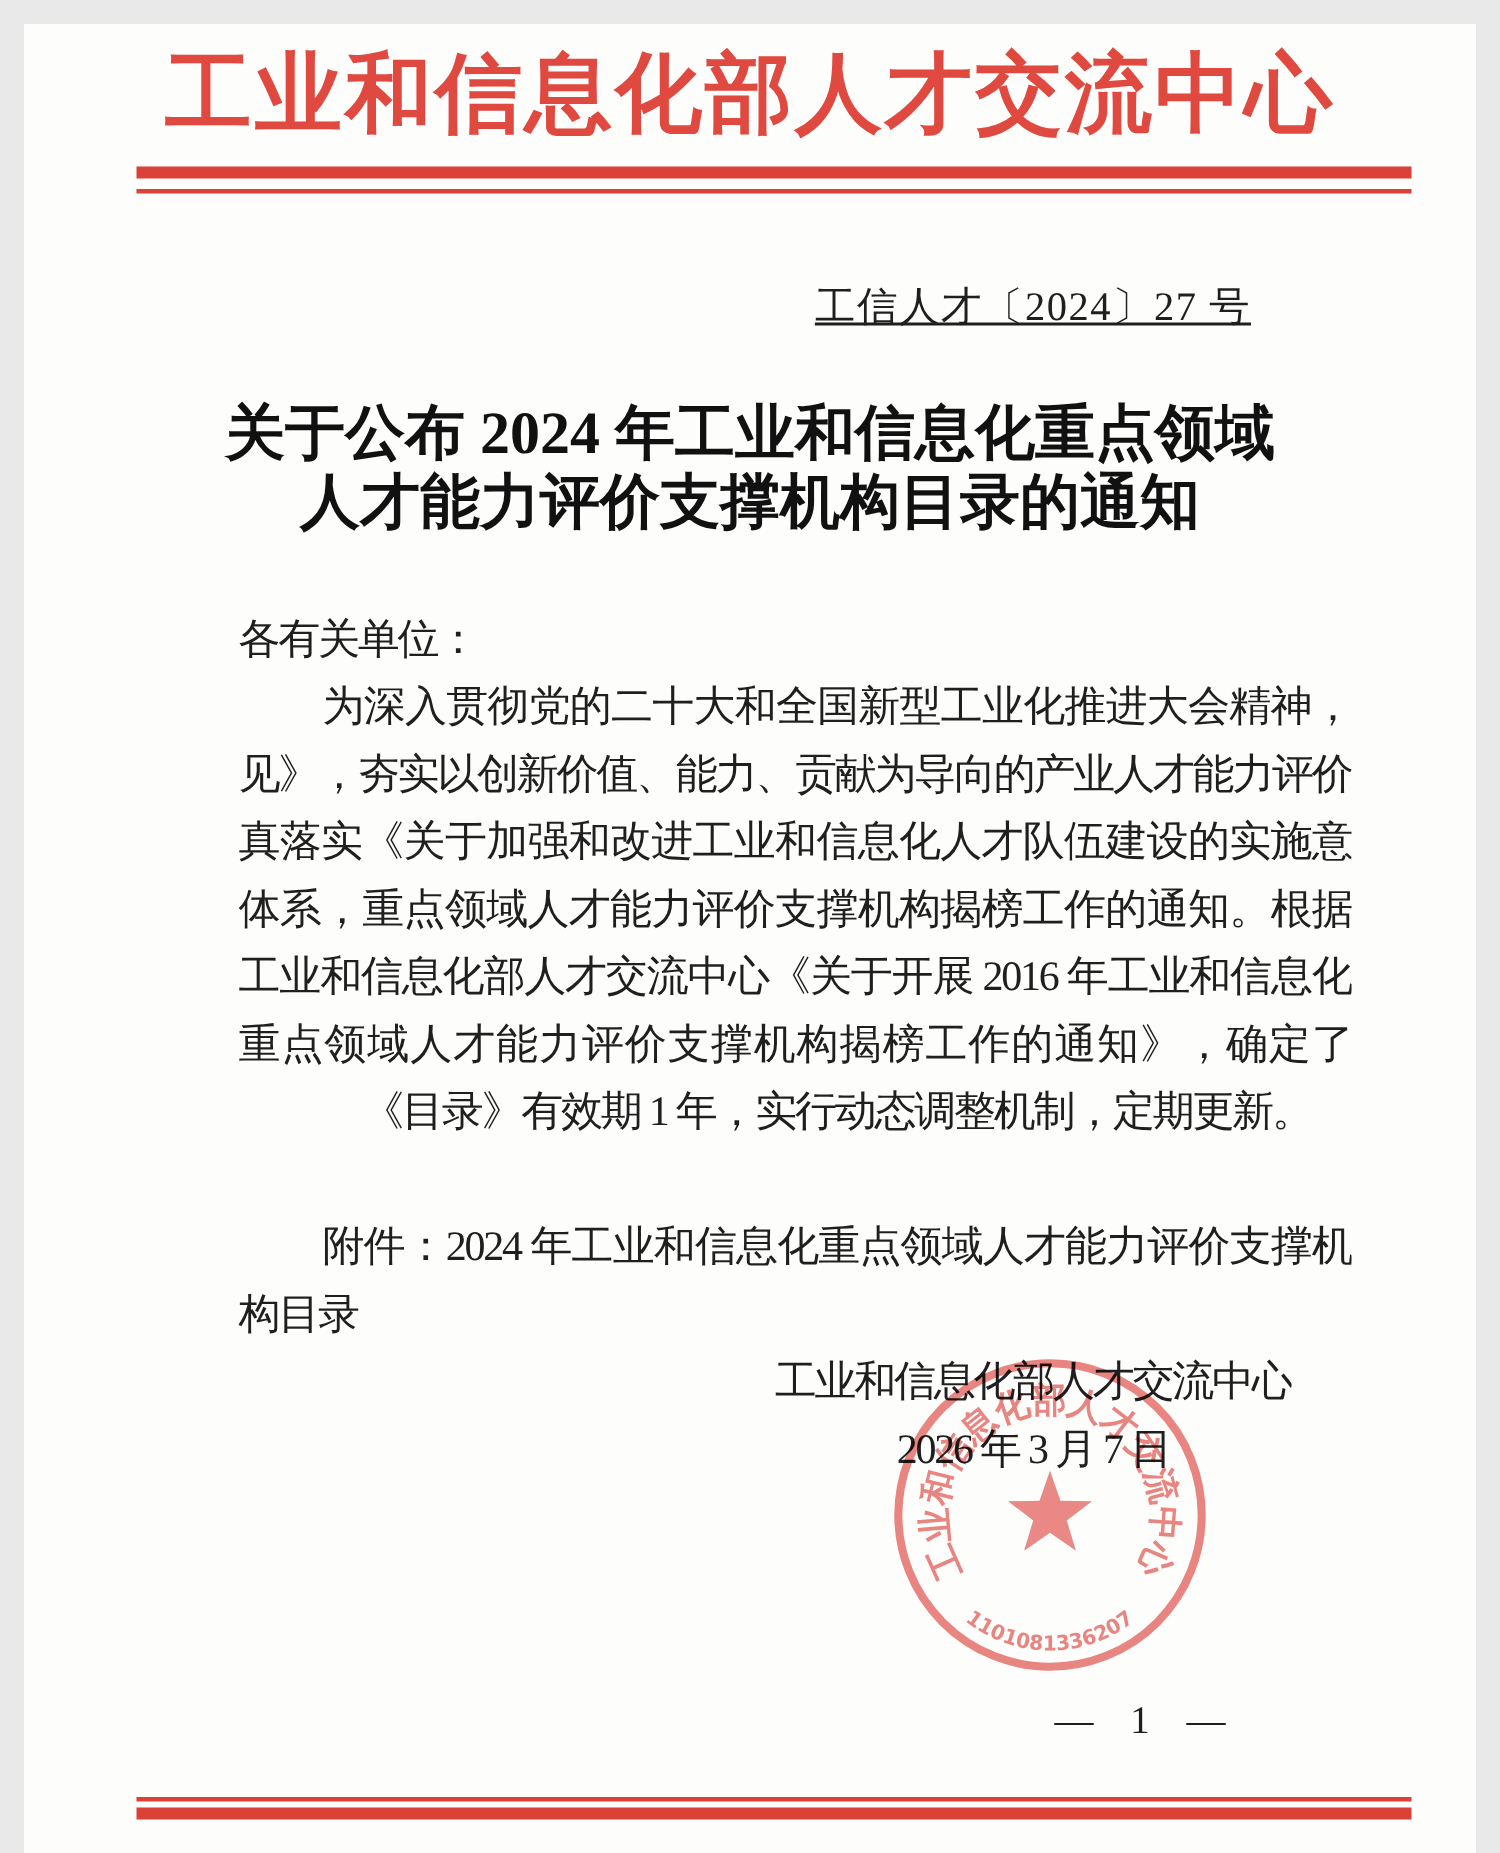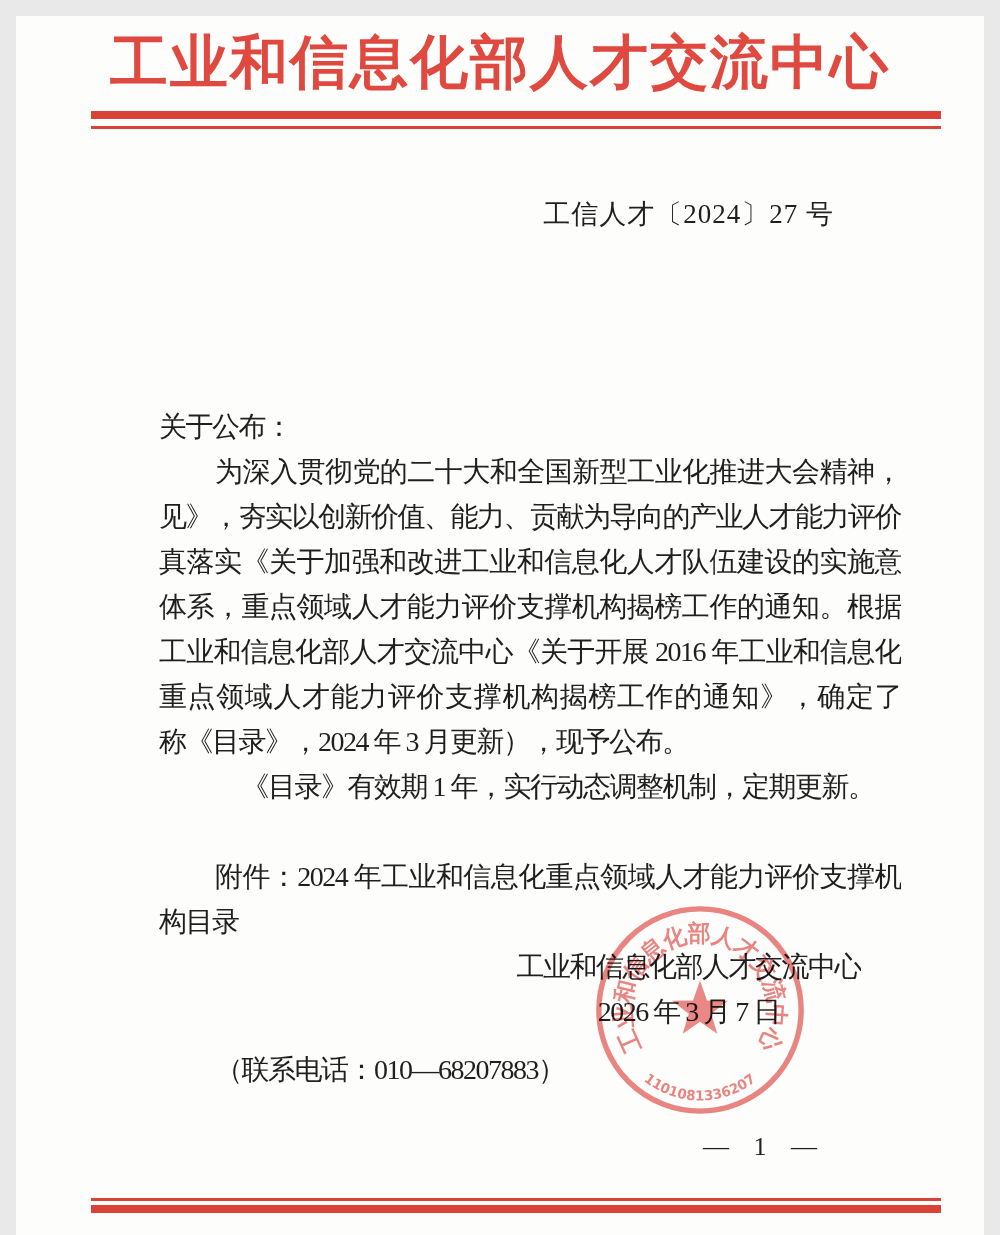--- a/index.html
+++ b/index.html
@@ -13,22 +13,22 @@
     position:absolute; top:12px; left:0; width:100%;
     text-align:center; font-size:58px; line-height:70px; font-weight:bold;
     color:var(--header_red,#e0493f); letter-spacing:2px; white-space:nowrap;
   }
   .rule { position:absolute; left:75px; width:850px; background:var(--rule_red,#da4137); }
   .rule-h-thick { top:95px;  height:8px; }
   .rule-h-thin  { top:110px; height:3px; }
   .rule-f-thin  { top:1182px; height:3px; }
   .rule-f-thick { top:1189px; height:8px; }
   .doc-number {
-    position:absolute; top:180px; right:150px;
-    font-size:27px; letter-spacing:1px; white-space:nowrap;
+    position:absolute; top:170px; right:150px;
+    font-size:27px; letter-spacing:1px; white-space:nowrap;text-decoration:underline;
   }
   .title {
     position:absolute; top:250px; left:0; width:100%;
     text-align:center; font-weight:bold; font-size:40px; line-height:46px;
     color:#111;
   }
   .doc-body {
     position:absolute; top:388px; left:143px; width:742px;
     font-size:28px; line-height:45px; letter-spacing:-1.5px;
   }
@@ -54,41 +54,43 @@
 
 <div class="page">
 
   <div class="letterhead">工业和信息化部人才交流中心</div>
 
   <div class="rule rule-h-thick"></div>
   <div class="rule rule-h-thin"></div>
 
   <div class="doc-number">工信人才〔2024〕27 号</div>
 
+  <div class="title">
+    <div>关于公布 2024 年工业和信息化重点领域</div>
+    <div>人才能力评价支撑机构目录的通知</div>
+  </div>
 
   <div class="doc-body">
-    <div class="line">关于公布：</div>
+    <div class="line">各有关单位：</div>
     <div class="line indent fill">为深入贯彻党的二十大和全国新型工业化推进大会精神，认</div>
     <div class="line fill">见》，夯实以创新价值、能力、贡献为导向的产业人才能力评价</div>
     <div class="line fill">真落实《关于加强和改进工业和信息化人才队伍建设的实施意</div>
     <div class="line fill">体系，重点领域人才能力评价支撑机构揭榜工作的通知。根据</div>
     <div class="line fill">工业和信息化部人才交流中心《关于开展 2016 年工业和信息化</div>
     <div class="line fill">重点领域人才能力评价支撑机构揭榜工作的通知》，确定了《2024</div>
-    <div class="line">称《目录》，2024 年 3 月更新），现予公布。</div>
     <div class="line indent">《目录》有效期 1 年，实行动态调整机制，定期更新。</div>
     <div class="spacer"></div>
     <div class="line indent fill">附件：2024 年工业和信息化重点领域人才能力评价支撑机</div>
     <div class="line">构目录</div>
     <div class="sign-wrap">
       <div class="sign-inner">
         <div class="line">工业和信息化部人才交流中心</div>
         <div class="line">2026 年 3 月 7 日</div>
       </div>
     </div>
-    <div class="contact-line">（联系电话：010—68207883）</div>
   </div>
 
   <div class="page-number">— 1 —</div>
 
   <div class="rule rule-f-thin"></div>
   <div class="rule rule-f-thick"></div>
 
   <svg class="seal" viewBox="0 0 220 220" xmlns="http://www.w3.org/2000/svg">
     <defs>
       <path id="arcTop" d="M 52.7 150.2 A 70 70 0 1 1 167.3 150.2" fill="none"></path>

